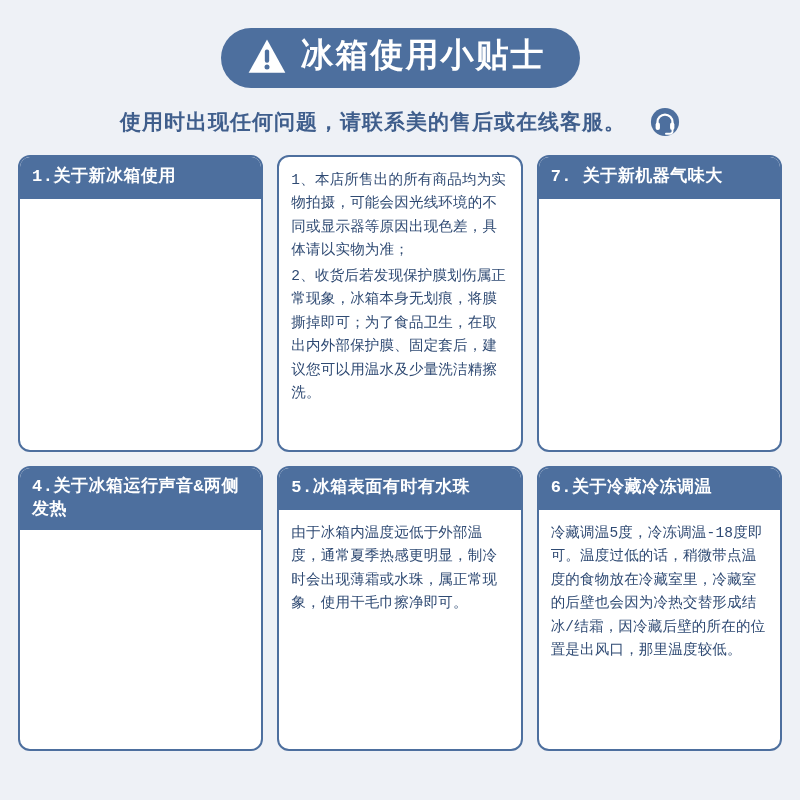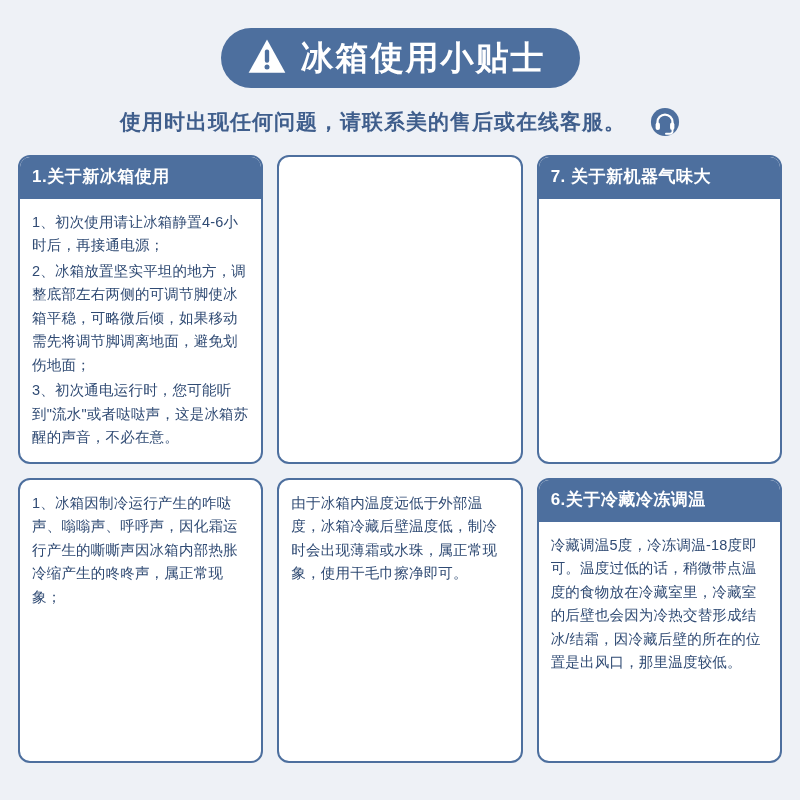--- a/index.html
+++ b/index.html
@@ -13,20 +13,21 @@
     font-family: "Liberation Sans", sans-serif;
     overflow: hidden;
   }
   .page {
     position: relative;
     width: 800px;
     height: 800px;
     box-sizing: border-box;
     padding: 18px 18px 10px 18px;
     background: #eef1f6;
+    font-family: Liberation Mono, monospace;
   }
 
   
   .header-wrap {
     display: flex;
     justify-content: center;
     align-items: center;
     margin-top: 10px;
   }
   .title-pill {
@@ -149,47 +150,47 @@
         <rect x="21.4" y="16.5" width="4.6" height="8" rx="2.2" fill="#ffffff"></rect>
         <path d="M24 24.5 v1.5 a2.5 2.5 0 0 1 -2.5 2.5 H17" stroke="#ffffff" stroke-width="2" fill="none" stroke-linecap="round"></path>
       </svg>
     </span>
   </div>
 
   <div class="grid row1">
 
     <div class="card">
       <div class="card-head">1.关于新冰箱使用</div>
-      <div class="card-body">
-        <p>1、初次使用请让冰箱静置4-6小时后，再接通电源；</p>
-        <p>2、冰箱放置坚实平坦的地方，调整底部左右两侧的可调节脚使冰箱平稳，可略微后倾，如果移动需先将调节脚调离地面，避免划伤地面；</p>
-        <p>3、初次通电运行时，您可能听到"流水"或者哒哒声，这是冰箱苏醒的声音，不必在意。</p>
-      </div>
-    </div>
-
-    <div class="card">
+    </div>
+
+    <div class="card">
+      <div class="card-body">
+        <p>1、本店所售出的所有商品均为实物拍摄，可能会因光线环境的不同或显示器等原因出现色差，具体请以实物为准；</p>
+        <p>2、收货后若发现保护膜划伤属正常现象，冰箱本身无划痕，将膜撕掉即可；为了食品卫生，在取出内外部保护膜、固定套后，建议您可以用温水及少量洗洁精擦洗。</p>
+      </div>
     </div>
 
     <div class="card">
       <div class="card-head">7. 关于新机器气味大</div>
     </div>
 
   </div>
 
   <div class="grid row2">
 
     <div class="card">
-      <div class="card-body">
-        <p>1、冰箱因制冷运行产生的咋哒声、嗡嗡声、呼呼声，因化霜运行产生的嘶嘶声因冰箱内部热胀冷缩产生的咚咚声，属正常现象；</p>
-      </div>
-    </div>
-
-    <div class="card">
-      <div class="card-body">
-        <p>由于冰箱内温度远低于外部温度，冰箱冷藏后壁温度低，制冷时会出现薄霜或水珠，属正常现象，使用干毛巾擦净即可。</p>
+      <div class="card-head two-line">4.关于冰箱运行声音&amp;两侧发热</div>
+      <div class="card-body">
+      </div>
+    </div>
+
+    <div class="card">
+      <div class="card-head">5.冰箱表面有时有水珠</div>
+      <div class="card-body">
+        <p>由于冰箱内温度远低于外部温度，通常夏季热感更明显，制冷时会出现薄霜或水珠，属正常现象，使用干毛巾擦净即可。</p>
       </div>
     </div>
 
     <div class="card">
       <div class="card-head">6.关于冷藏冷冻调温</div>
       <div class="card-body">
         <p>冷藏调温5度，冷冻调温-18度即可。温度过低的话，稍微带点温度的食物放在冷藏室里，冷藏室的后壁也会因为冷热交替形成结冰/结霜，因冷藏后壁的所在的位置是出风口，那里温度较低。</p>
       </div>
     </div>
 

